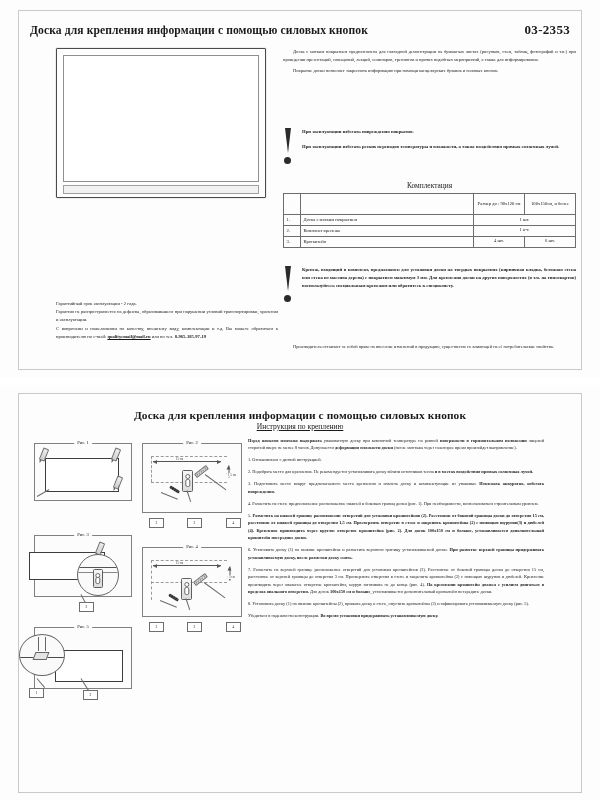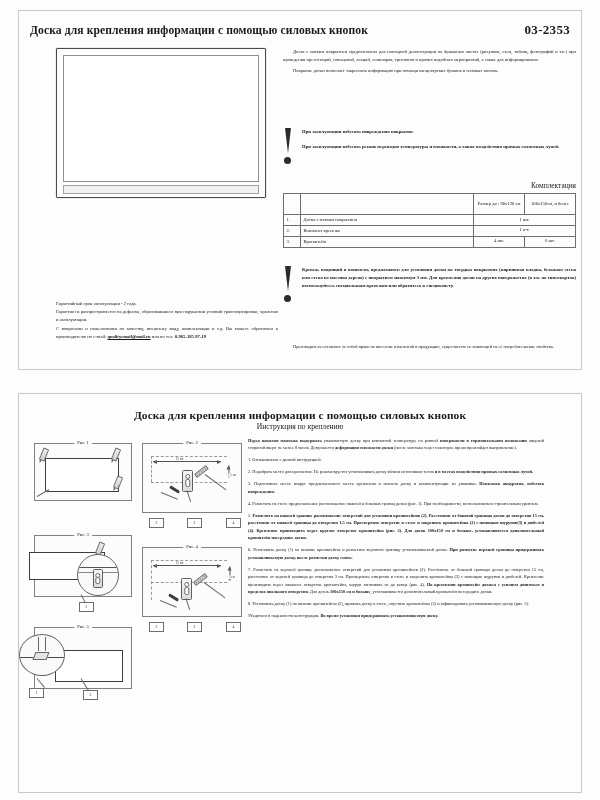--- a/index.html
+++ b/index.html
@@ -127,21 +127,21 @@
     font-size: 4.7px;
     font-weight: bold;
     line-height: 1.75;
     text-align: justify;
   }
 
   
   .kit-title {
     position: absolute;
     left: 283px; top: 181px; width: 293px;
-    text-align: right;
+    text-align: center;
     font-size: 7.4px;
   }
   .kit-table {
     position: absolute;
     left: 283px; top: 193px; width: 293px;
     border-collapse: collapse;
     font-size: 4.6px;
   }
   .kit-table td, .kit-table th {
     border: .7px solid #6d6d6d;
@@ -188,20 +188,21 @@
     text-align: center;
   }
   .p2-title {
     font-size: 11.4px;
     font-weight: bold;
     letter-spacing: .1px;
   }
   .p2-sub {
     font-size: 7.6px;
     margin-top: 1px;
+    text-decoration: underline;
   }
 
   
   .figures {
     position: absolute;
     left: 34px; top: 52px; width: 212px; height: 300px;
   }
   .fig {
     position: absolute;
     border: .8px solid #808080;

